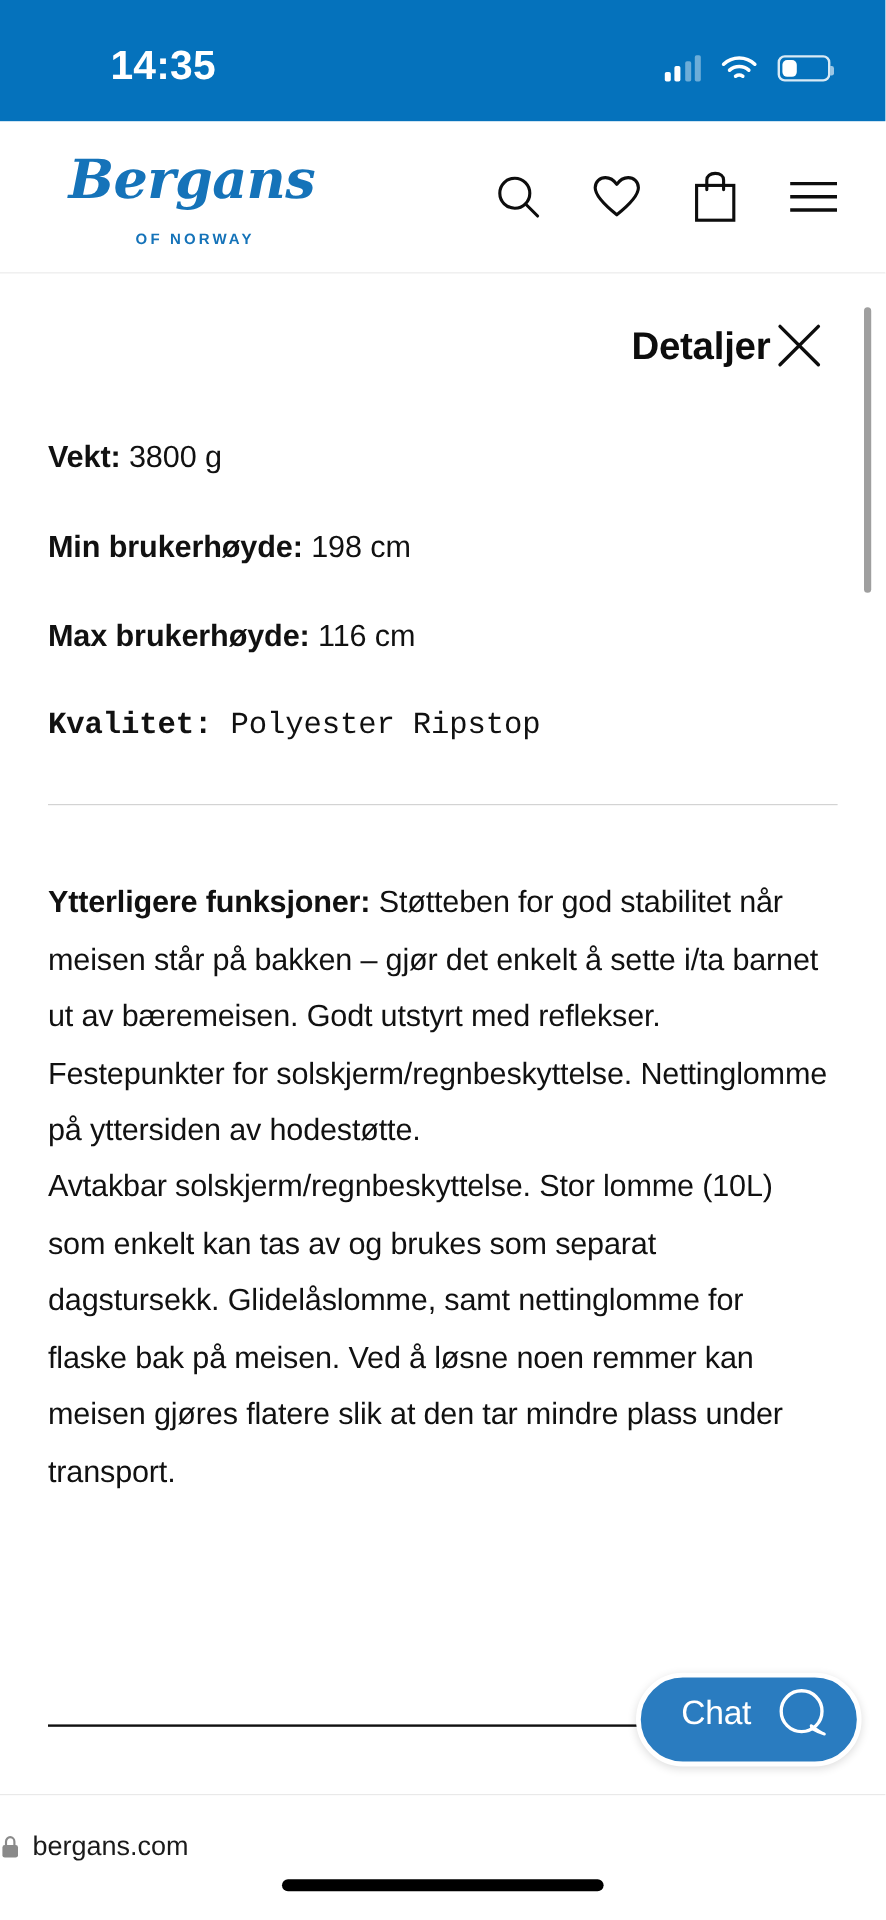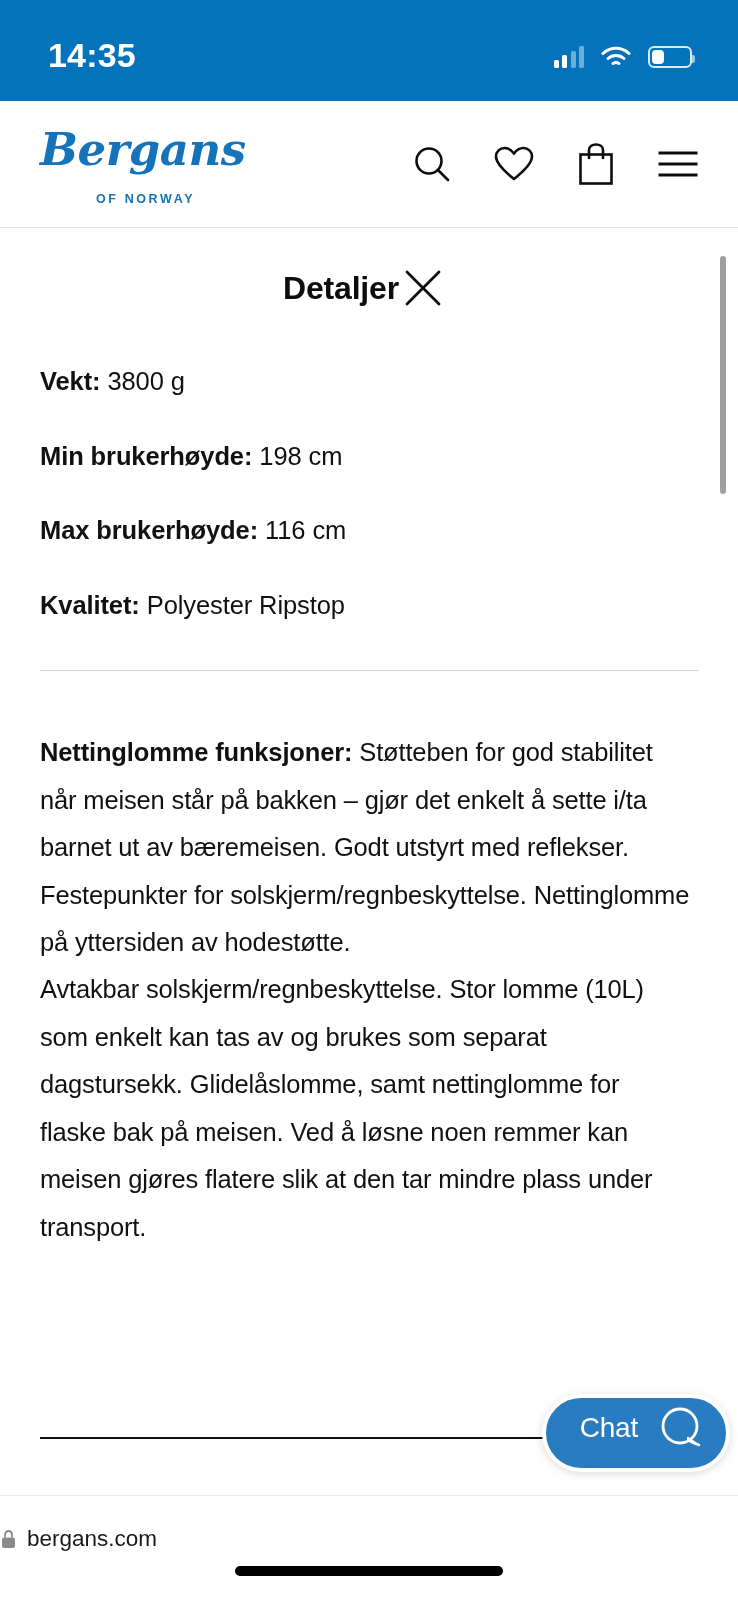--- a/index.html
+++ b/index.html
@@ -26,21 +26,21 @@
     justify-content: space-between;
     padding: 0 46px 0 0;
     flex: 0 0 auto;
     position: relative;
   }
   .status-time {
     color: #ffffff;
     font-size: 34px;
     font-weight: 600;
     letter-spacing: 0.2px;
-    margin-left: 48px;
+    margin-left: 92px;
     margin-top: 10px;
   }
   .status-icons {
     display: flex;
     align-items: center;
     gap: 17px;
     margin-top: 12px;
   }
   .bars { display: flex; align-items: flex-end; gap: 3.5px; height: 22px; }
   .bars i { display: block; width: 5px; background: #ffffff; border-radius: 1.5px; }
@@ -68,21 +68,21 @@
   }
 
   
   .siteheader {
     height: 127px;
     background: #ffffff;
     border-bottom: 1px solid #e6e6e6;
     display: flex;
     align-items: center;
     justify-content: space-between;
-    padding: 0 38px 0 40px;
+    padding: 0 38px 0 57px;
     flex: 0 0 auto;
   }
   .logo { display: flex; flex-direction: column; align-items: flex-start; margin-top: 4px;}
   .logo-word {
     font-family: "DejaVu Serif", serif;
     font-style: italic;
     font-weight: 700;
     font-size: 45px;
     color: #1573B9;
     line-height: 1;
@@ -102,21 +102,21 @@
   
   .panel {
     flex: 1 1 auto;
     position: relative;
     overflow: hidden;
     background: #ffffff;
     border-bottom: 1px solid #e9e9e9;
   }
   .panel-inner { padding: 0 40px; }
   .panel-head {
-    display: flex; align-items: center; justify-content: center;
+    display: flex; align-items: center; justify-content: flex-end;
     padding-top: 36px;
   }
   .panel-title {
     font-size: 32px;
     font-weight: 700;
     color: #0d0d0d;
     letter-spacing: -0.2px;
   }
   .close-btn {
     width: 48px; height: 48px;
@@ -125,21 +125,21 @@
   }
 
   .spec-list { margin-top: 54px; }
   .spec-row {
     font-size: 25.5px;
     color: #111111;
     line-height: 1.2;
     margin-bottom: 44px;
     letter-spacing: -0.1px;
   }
-  .spec-row:last-child { margin-bottom: 0; }
+  .spec-row:last-child { margin-bottom: 0; font-family: Liberation Mono, monospace; }
   .spec-k { font-weight: 700; margin-top: 15px; }
   .spec-v { font-weight: 400; }
 
   .divider {
     height: 1px;
     background: #d3d3d3;
     margin-top: 50px;
   }
 
   .desc {
@@ -171,21 +171,21 @@
     left: 40px;
     right: 40px;
     bottom: 56px;
     height: 2px;
     background: #111111;
   }
 
   
   .chat {
     position: absolute;
-    right: 8px;
+    right: 20px;
     bottom: 23px;
     height: 78px;
     min-width: 160px;
     padding: 0 22px 11px 34px;
     background: #2a7cc0;
     border: 4px solid #ffffff;
     border-radius: 44px;
     display: flex;
     align-items: center;
     gap: 20px;
@@ -319,21 +319,21 @@
         <div class="spec-row">
           <span class="spec-k">Kvalitet:</span>
           <span class="spec-v">Polyester Ripstop</span>
         </div>
       </div>
 
       <div class="divider"></div>
 
       <div class="desc">
         <p>
-          <b>Nettinglomme funksjoner:</b>
+          <b>Ytterligere funksjoner:</b>
           <span>Støtteben for god stabilitet når meisen står på bakken – gjør det enkelt å sette i/ta barnet ut av bæremeisen. Godt utstyrt med reflekser. Festepunkter for</span>
           <span>solskjerm/regnbeskyttelse. Nettinglomme på yttersiden av hodestøtte.</span>
         </p>
         <p>
           <span>Avtakbar solskjerm/regnbeskyttelse. Stor lomme (10L) som enkelt kan tas av og brukes som separat dagstursekk. Glidelåslomme, samt nettinglomme for flaske bak på meisen. Ved å løsne noen remmer kan meisen gjøres flatere slik at den tar mindre plass under transport.</span>
         </p>
       </div>
 
     </div>
 

